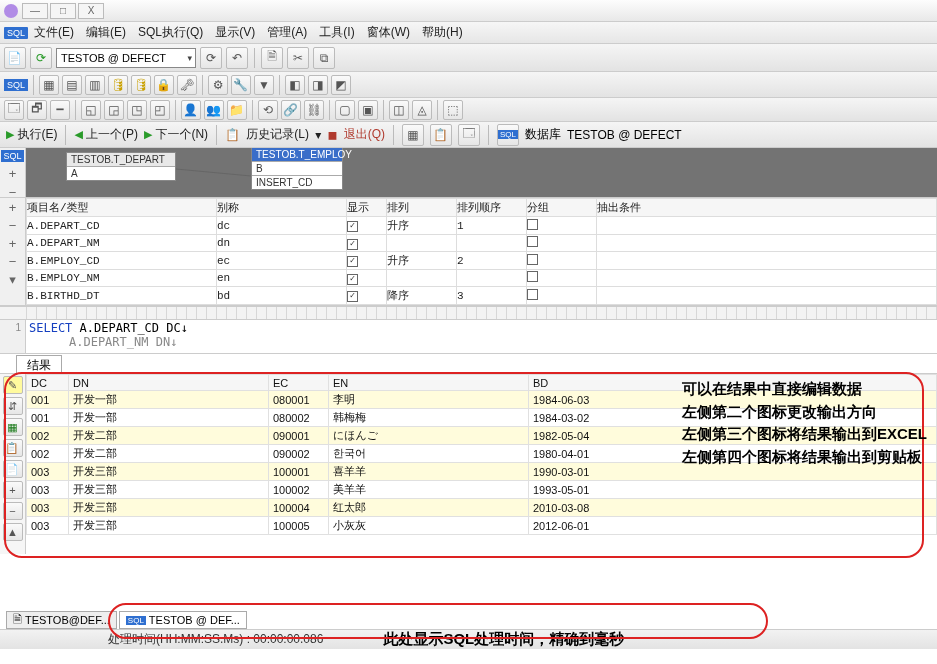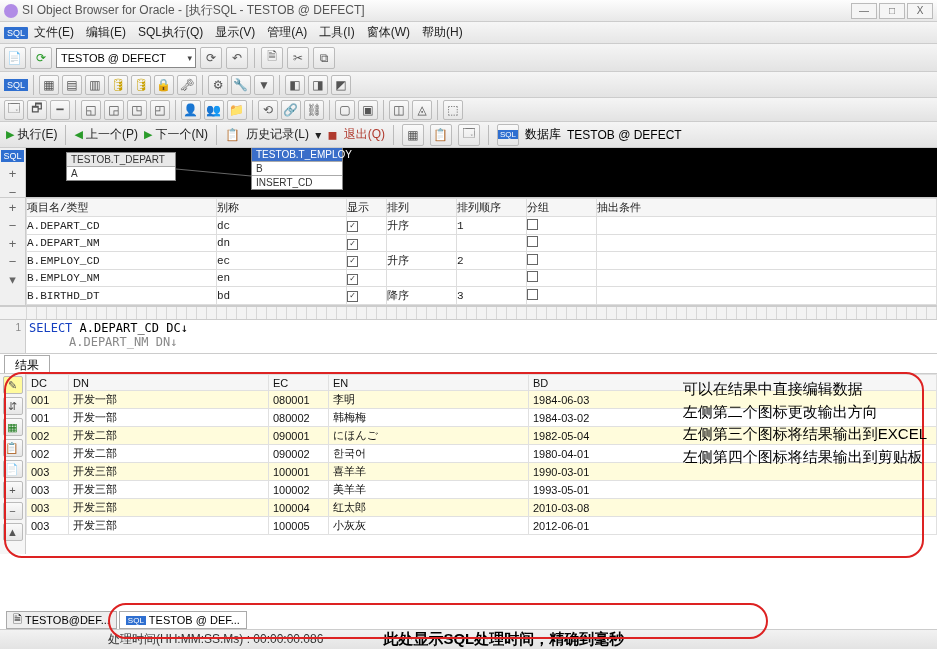--- a/index.html
+++ b/index.html
@@ -20,66 +20,65 @@
 .sep { width: 1px; height: 20px; background: #bbb; margin: 0 2px; }
 .toolbar2 { height: 26px; background: linear-gradient(#f5f5f5,#e3e3e3); border-bottom: 1px solid #ccc; display: flex; align-items: center; padding: 0 4px; gap: 3px; }
 .toolbar3 { height: 24px; background: linear-gradient(#f5f5f5,#e3e3e3); border-bottom: 1px solid #ccc; display: flex; align-items: center; padding: 0 4px; gap: 3px; }
 .toolbar4 { height: 26px; background: linear-gradient(#f5f5f5,#e3e3e3); border-bottom: 1px solid #ccc; display: flex; align-items: center; padding: 0 6px; gap: 6px; font-size: 12px; }
 .toolbar4 .act { display: flex; align-items: center; gap: 3px; color: #222; }
 .toolbar4 .tri { color: #2a9b2a; font-size: 11px; }
 .toolbar4 .tri.back { color: #2a9b2a; }
 .diagram-row { display: flex; height: 50px; border-bottom: 1px solid #ccc; }
 .side-sql { width: 26px; background: #f0f0f0; border-right: 1px solid #ccc; display: flex; flex-direction: column; align-items: center; padding-top: 2px; gap: 4px; font-size: 13px; color: #666; }
 .side-sql .sql-tag { background: #2f6fd0; color: #fff; font-size: 9px; padding: 1px 2px; }
-.diagram { flex: 1; background: #000000; position: relative; overflow: hidden; }
+.diagram { flex: 1; background: #737373; position: relative; overflow: hidden; }
 .tbl-box { position: absolute; border: 1px solid #888; background: #fff; font-size: 10px; }
 .tbl-box .hdr { background: #e8e8e8; padding: 1px 4px; border-bottom: 1px solid #aaa; color: #333; font-size: 10px; }
 .tbl-box .hdr.blue { background: #3a6ec9; color: #fff; }
 .tbl-box .cell { padding: 1px 4px; color: #333; }
 .ruler-wrap { height: 14px; background: #f3f3f3; border-top: 1px solid #ccc; border-bottom: 1px solid #ccc; position: relative; overflow: hidden; }
 .ruler-wrap .ticks { position: absolute; left: 26px; right: 0; top: 0; bottom: 0; background: repeating-linear-gradient(90deg, #bbb 0 1px, transparent 1px 10px); opacity: .5; }
 .grid1-wrap { display: flex; border-bottom: 1px solid #ccc; }
 .side-pm { width: 26px; background: #f0f0f0; border-right: 1px solid #ccc; display: flex; flex-direction: column; align-items: center; padding-top: 2px; gap: 3px; font-size: 13px; color: #666; }
 .grid1 { flex: 1; }
 .grid1 table { width: 100%; border-collapse: collapse; table-layout: fixed; }
 .grid1 th, .grid1 td { border: 1px solid #ddd; padding: 1px 0; font-size: 11px; text-align: left; height: 16px; background: #fff; color: #222; font-family: Liberation Mono, monospace; }
 .grid1 th { background: #f6f6f6; font-weight: normal; }
 .chk { display: inline-block; width: 11px; height: 11px; border: 1px solid #666; background: #fff; text-align: center; line-height: 9px; font-size: 9px; color: #333; }
 .sql-editor { display: flex; height: 34px; border-bottom: 1px solid #ccc; }
 .ed-gutter { width: 26px; background: #f0f0f0; border-right: 1px solid #ccc; text-align: right; padding: 2px 4px 0 0; font-size: 10px; color: #888; }
 .ed-body { flex: 1; font-family: Consolas, monospace; font-size: 12px; padding: 1px 3px; }
 .kw { color: #1640c0; }
-.results-tab { height: 20px; border-bottom: 1px solid #ccc; display: flex; align-items: flex-end; padding-left: 4px; }
+.results-tab { height: 20px; border-bottom: 1px solid #ccc; display: flex; align-items: flex-end; padding-left: 16px; }
 .results-tab .tab { border: 1px solid #aaa; border-bottom: none; background: #fff; padding: 1px 10px; font-size: 12px; height: 18px; }
 .results-wrap { position: relative; }
 .red-outline { position: absolute; border: 2px solid #d22; border-radius: 18px; pointer-events: none; }
 .results-body { display: flex; height: 180px; }
 .side-tools { width: 26px; background: #f6f6f6; border-right: 1px solid #ccc; display: flex; flex-direction: column; align-items: center; padding-top: 2px; gap: 3px; }
 .side-tools .tbtn { width: 20px; height: 18px; font-size: 11px; }
 .grid2 { flex: 1; }
 .grid2 table { width: 100%; border-collapse: collapse; table-layout: fixed; }
 .grid2 th, .grid2 td { border: 1px solid #e0e0e0; padding: 1px 4px; font-size: 11px; text-align: left; height: 16px; color: #111; }
 .grid2 th { background: #f6f6f6; font-weight: normal; }
 .grid2 tr.y td { background: #fffcdc; }
 .grid2 tr.w td { background: #fff; }
-.annotations { position: absolute; right: 10px; top: 4px; font-size: 15px; font-weight: normal; text-align: left; line-height: 1.5; color: #000; pointer-events: none; }
+.annotations { position: absolute; right: 10px; top: 4px; font-size: 15px; font-weight: bold; text-align: left; line-height: 1.5; color: #000; pointer-events: none; }
 .status-area { position: absolute; bottom: 15px; left: 0; right: 0; }
 .bottom-tabs { height: 22px; display: flex; align-items: flex-end; padding-left: 6px; gap: 2px; }
 .btab { border: 1px solid #aaa; background: #eee; padding: 2px 6px; font-size: 11px; height: 18px; display: flex; align-items: center; }
 .btab.active { background: #fff; }
 .btab .sql-tag { background: #2f6fd0; color: #fff; font-size: 8px; padding: 0 2px; margin-right: 3px; }
 .status { height: 20px; border-top: 1px solid #ccc; background: linear-gradient(#f2f2f2,#e3e3e3); display: flex; align-items: center; padding-left: 108px; font-size: 12px; color: #333; }
 .status-caption { font-size: 15px; font-weight: bold; margin-left: 60px; color: #000; }
 </style>
 </head>
 <body>
 
 <div class="titlebar">
   <div class="icon"></div>
-  <div class="title">SI Object Browser for Oracle - [执行SQL  - TESTOB @ DEFECT]</div>
   <div class="winbtns">
     <div class="winbtn">—</div>
     <div class="winbtn">□</div>
     <div class="winbtn">X</div>
   </div>
 </div>
 
 <div class="menubar">
   <span class="sql-tag">SQL</span>
   <span class="menuitem">文件(E)</span>

